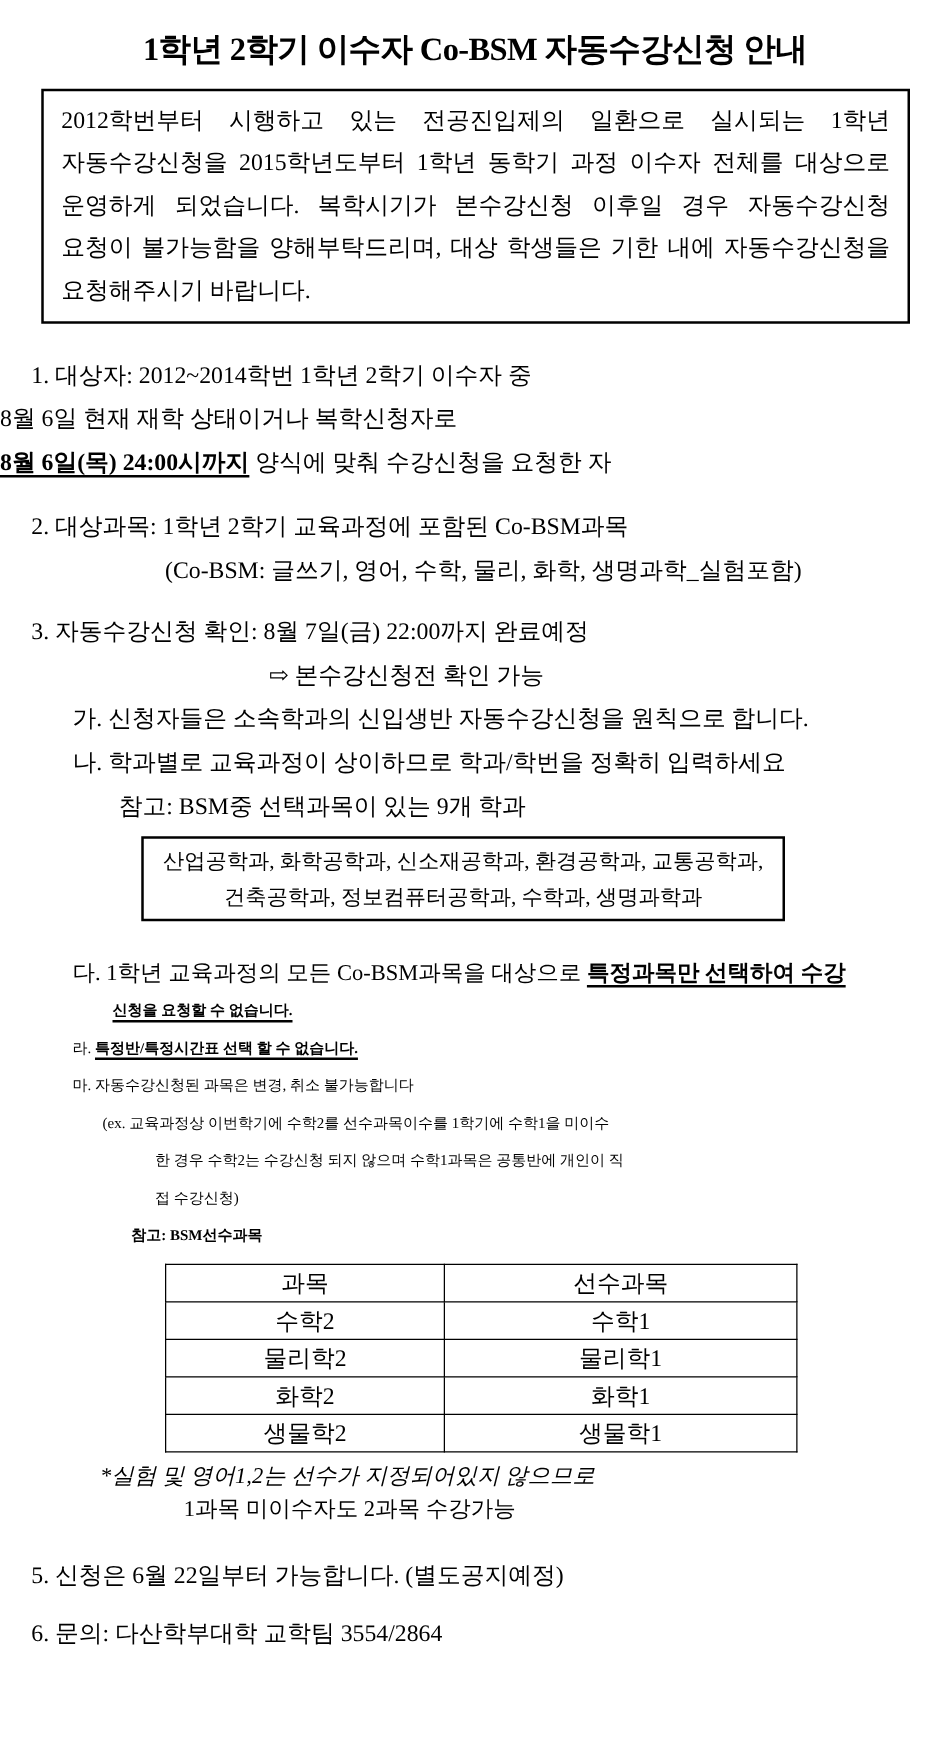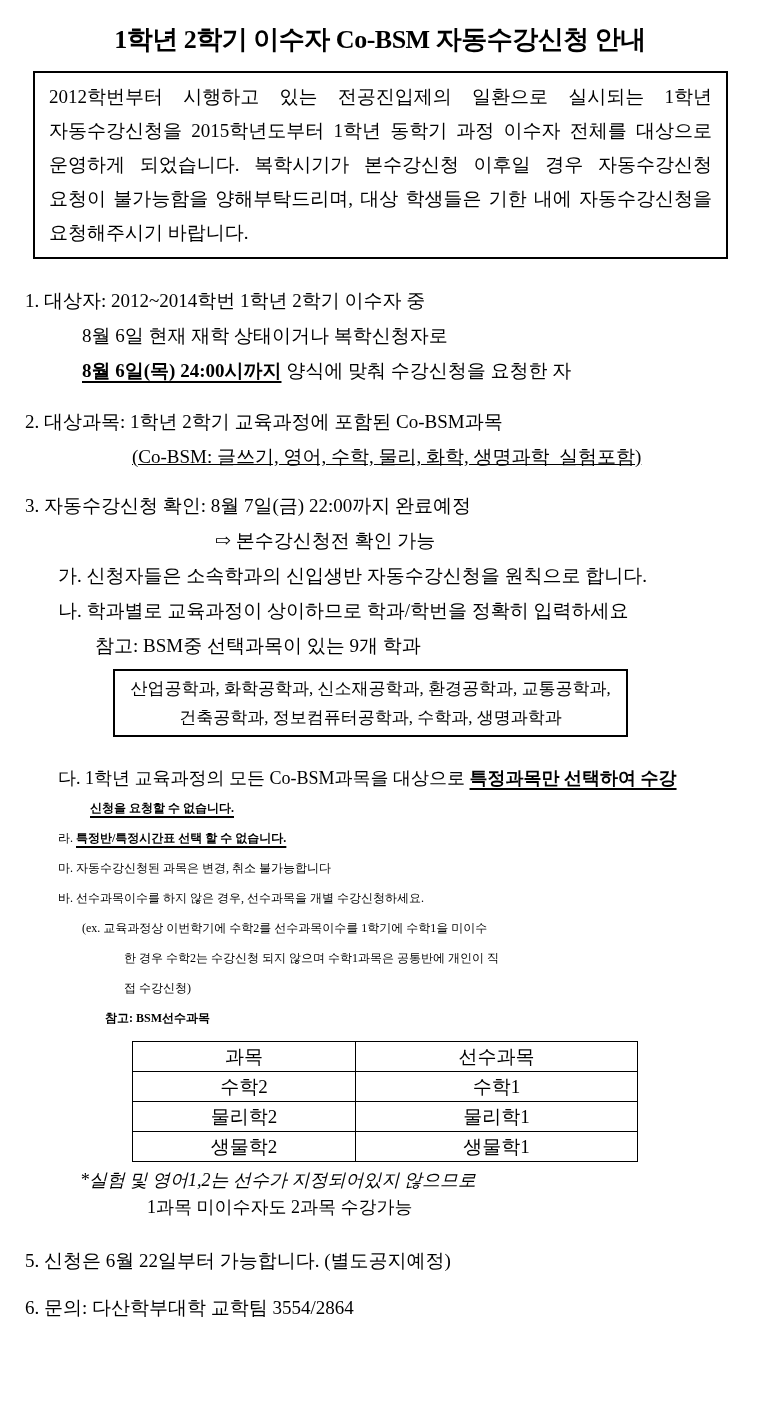--- a/index.html
+++ b/index.html
@@ -22,22 +22,22 @@
     min-height:186px;
     border:2px solid #000;
     padding:7px 14px;
     font-size:19px;
     line-height:34px;
     text-align:justify;
     word-break:keep-all;
   }
   .line { font-size:19px; line-height:35px; white-space:nowrap; }
   .ind25  { padding-left:25px; }
-  .ind82  { padding-left:82px; }
-  .ind132 { padding-left:132px;text-decoration:underline; }
+  .ind82  { }
+  .ind132 { padding-left:132px; }
   .ind215 { padding-left:215px; }
   .ind58  { padding-left:58px; }
   .ind90  { padding-left:90px; }
   .ind95  { padding-left:95px; }
   .ind82b { padding-left:82px; }
   .ind124 { padding-left:124px; }
   .ind105 { padding-left:105px; }
   .mt-s1 { margin-top:24px; }
   .mt-s2 { margin-top:16px; }
   .mt-s3 { margin-top:14px; }
@@ -114,21 +114,20 @@
     <div class="dept-box">
       <div>산업공학과, 화학공학과, 신소재공학과, 환경공학과, 교통공학과,</div>
       <div>건축공학과, 정보컴퓨터공학과, 수학과, 생명과학과</div>
     </div>
 
     <div class="da-block">
       <div class="line ind58 da-line1"><span>다. 1학년 교육과정의 모든 Co-BSM과목을 대상으로 </span><span class="bu">특정과목만 선택하여 수강</span></div>
       <div class="line ind90"><span class="bu">신청을 요청할 수 없습니다. </span></div>
       <div class="line ind58"><span>라. </span><span class="bu">특정반/특정시간표 선택 할 수 없습니다.</span></div>
       <div class="line ind58">마. 자동수강신청된 과목은 변경, 취소 불가능합니다</div>
-      <div class="line ind58">바. 선수과목이수를 하지 않은 경우, 선수과목을 개별 수강신청하세요.</div>
       <div class="line ind82b">(ex. 교육과정상 이번학기에 수학2를 선수과목이수를 1학기에 수학1을 미이수</div>
       <div class="line ind124">한 경우 수학2는 수강신청 되지 않으며 수학1과목은 공통반에 개인이 직</div>
       <div class="line ind124">접 수강신청)</div>
       <div class="line ind105 bold">참고: BSM선수과목</div>
     </div>
 
     <table class="prereq">
       <thead>
         <tr>
           <th class="col-subject">과목</th>
@@ -138,20 +137,24 @@
       <tbody>
         <tr>
           <td>수학2</td>
           <td>수학1</td>
         </tr>
         <tr>
           <td>물리학2</td>
           <td>물리학1</td>
         </tr>
         <tr>
+          <td>화학2</td>
+          <td>화학1</td>
+        </tr>
+        <tr>
           <td>생물학2</td>
           <td>생물학1</td>
         </tr>
       </tbody>
     </table>
 
     <div class="foot-line fn1">*실험 및 영어1,2는 선수가 지정되어있지 않으므로</div>
     <div class="foot-line fn2">1과목 미이수자도 2과목 수강가능</div>
   </div>
 

